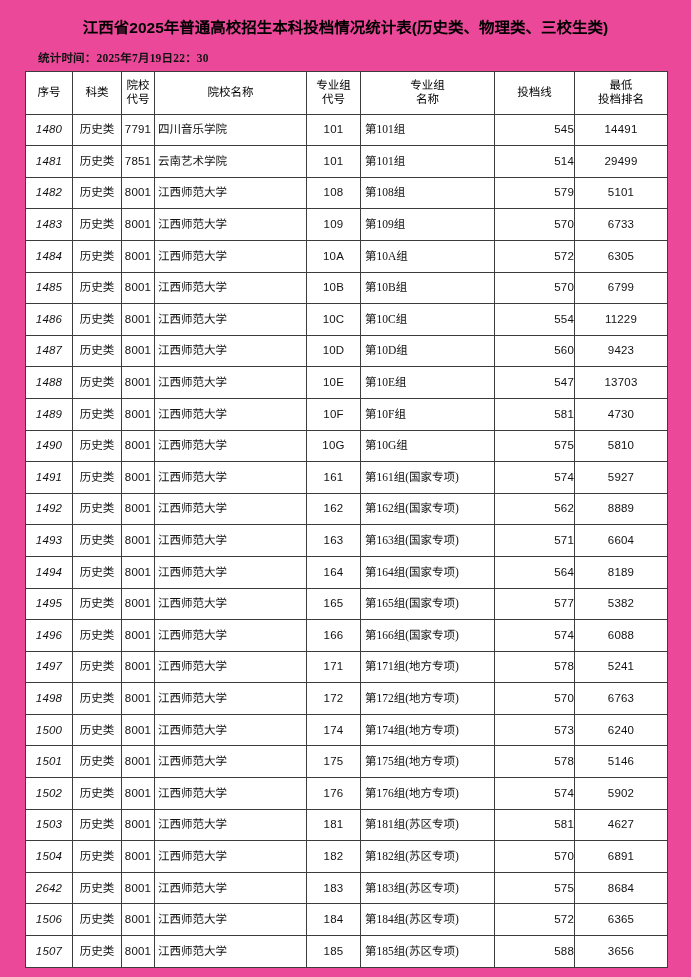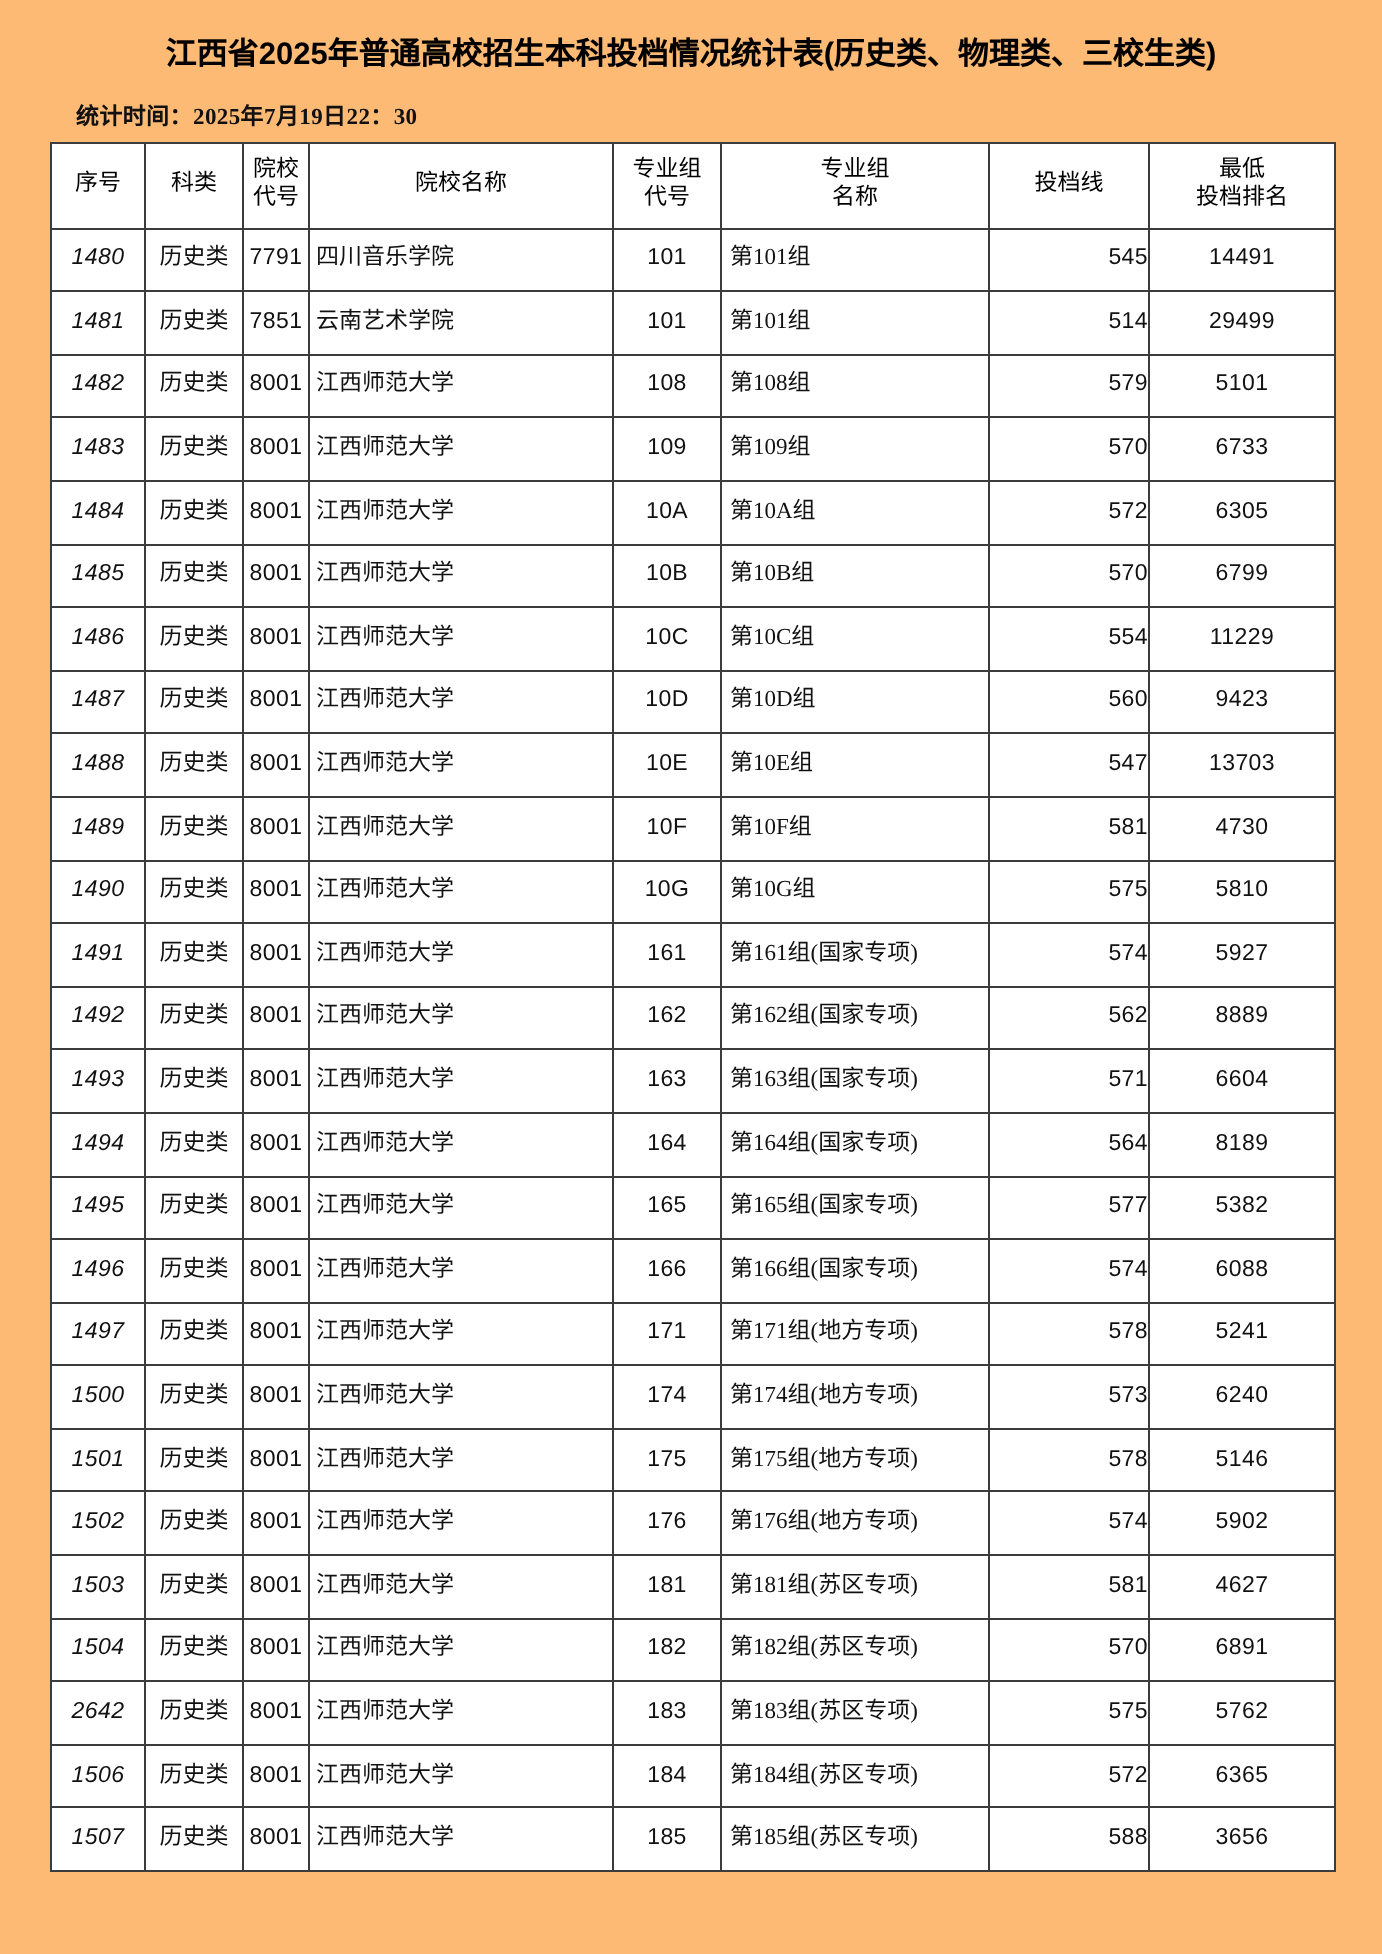--- a/index.html
+++ b/index.html
@@ -13,21 +13,21 @@
     height: 977px;
     font-family: "Liberation Serif", "DejaVu Serif", serif;
     color: #1a1a1a;
     -webkit-font-smoothing: antialiased;
   }
   .page {
     position: relative;
     width: 691px;
     height: 977px;
     box-sizing: border-box;
-    background: #fdba74;
+    background: #ec4899;
     overflow: hidden;
   }
 
   
   .doc-title {
     text-align: center;
     font-size: 15.5px;
     font-weight: bold;
     letter-spacing: 0px;
     line-height: 1.2;
@@ -333,20 +333,30 @@
             <td class="c-seq num">1497</td>
             <td class="c-kelei cjk">历史类</td>
             <td class="c-code num">8001</td>
             <td class="c-school cjk">江西师范大学</td>
             <td class="c-grpcode num">171</td>
             <td class="c-grpname cjk">第171组(地方专项)</td>
             <td class="c-line num">578</td>
             <td class="c-rank num">5241</td>
           </tr>
           <tr>
+            <td class="c-seq num">1498</td>
+            <td class="c-kelei cjk">历史类</td>
+            <td class="c-code num">8001</td>
+            <td class="c-school cjk">江西师范大学</td>
+            <td class="c-grpcode num">172</td>
+            <td class="c-grpname cjk">第172组(地方专项)</td>
+            <td class="c-line num">570</td>
+            <td class="c-rank num">6763</td>
+          </tr>
+          <tr>
             <td class="c-seq num">1500</td>
             <td class="c-kelei cjk">历史类</td>
             <td class="c-code num">8001</td>
             <td class="c-school cjk">江西师范大学</td>
             <td class="c-grpcode num">174</td>
             <td class="c-grpname cjk">第174组(地方专项)</td>
             <td class="c-line num">573</td>
             <td class="c-rank num">6240</td>
           </tr>
           <tr>
@@ -390,21 +400,21 @@
             <td class="c-rank num">6891</td>
           </tr>
           <tr>
             <td class="c-seq num">2642</td>
             <td class="c-kelei cjk">历史类</td>
             <td class="c-code num">8001</td>
             <td class="c-school cjk">江西师范大学</td>
             <td class="c-grpcode num">183</td>
             <td class="c-grpname cjk">第183组(苏区专项)</td>
             <td class="c-line num">575</td>
-            <td class="c-rank num">5762</td>
+            <td class="c-rank num">8684</td>
           </tr>
           <tr>
             <td class="c-seq num">1506</td>
             <td class="c-kelei cjk">历史类</td>
             <td class="c-code num">8001</td>
             <td class="c-school cjk">江西师范大学</td>
             <td class="c-grpcode num">184</td>
             <td class="c-grpname cjk">第184组(苏区专项)</td>
             <td class="c-line num">572</td>
             <td class="c-rank num">6365</td>

